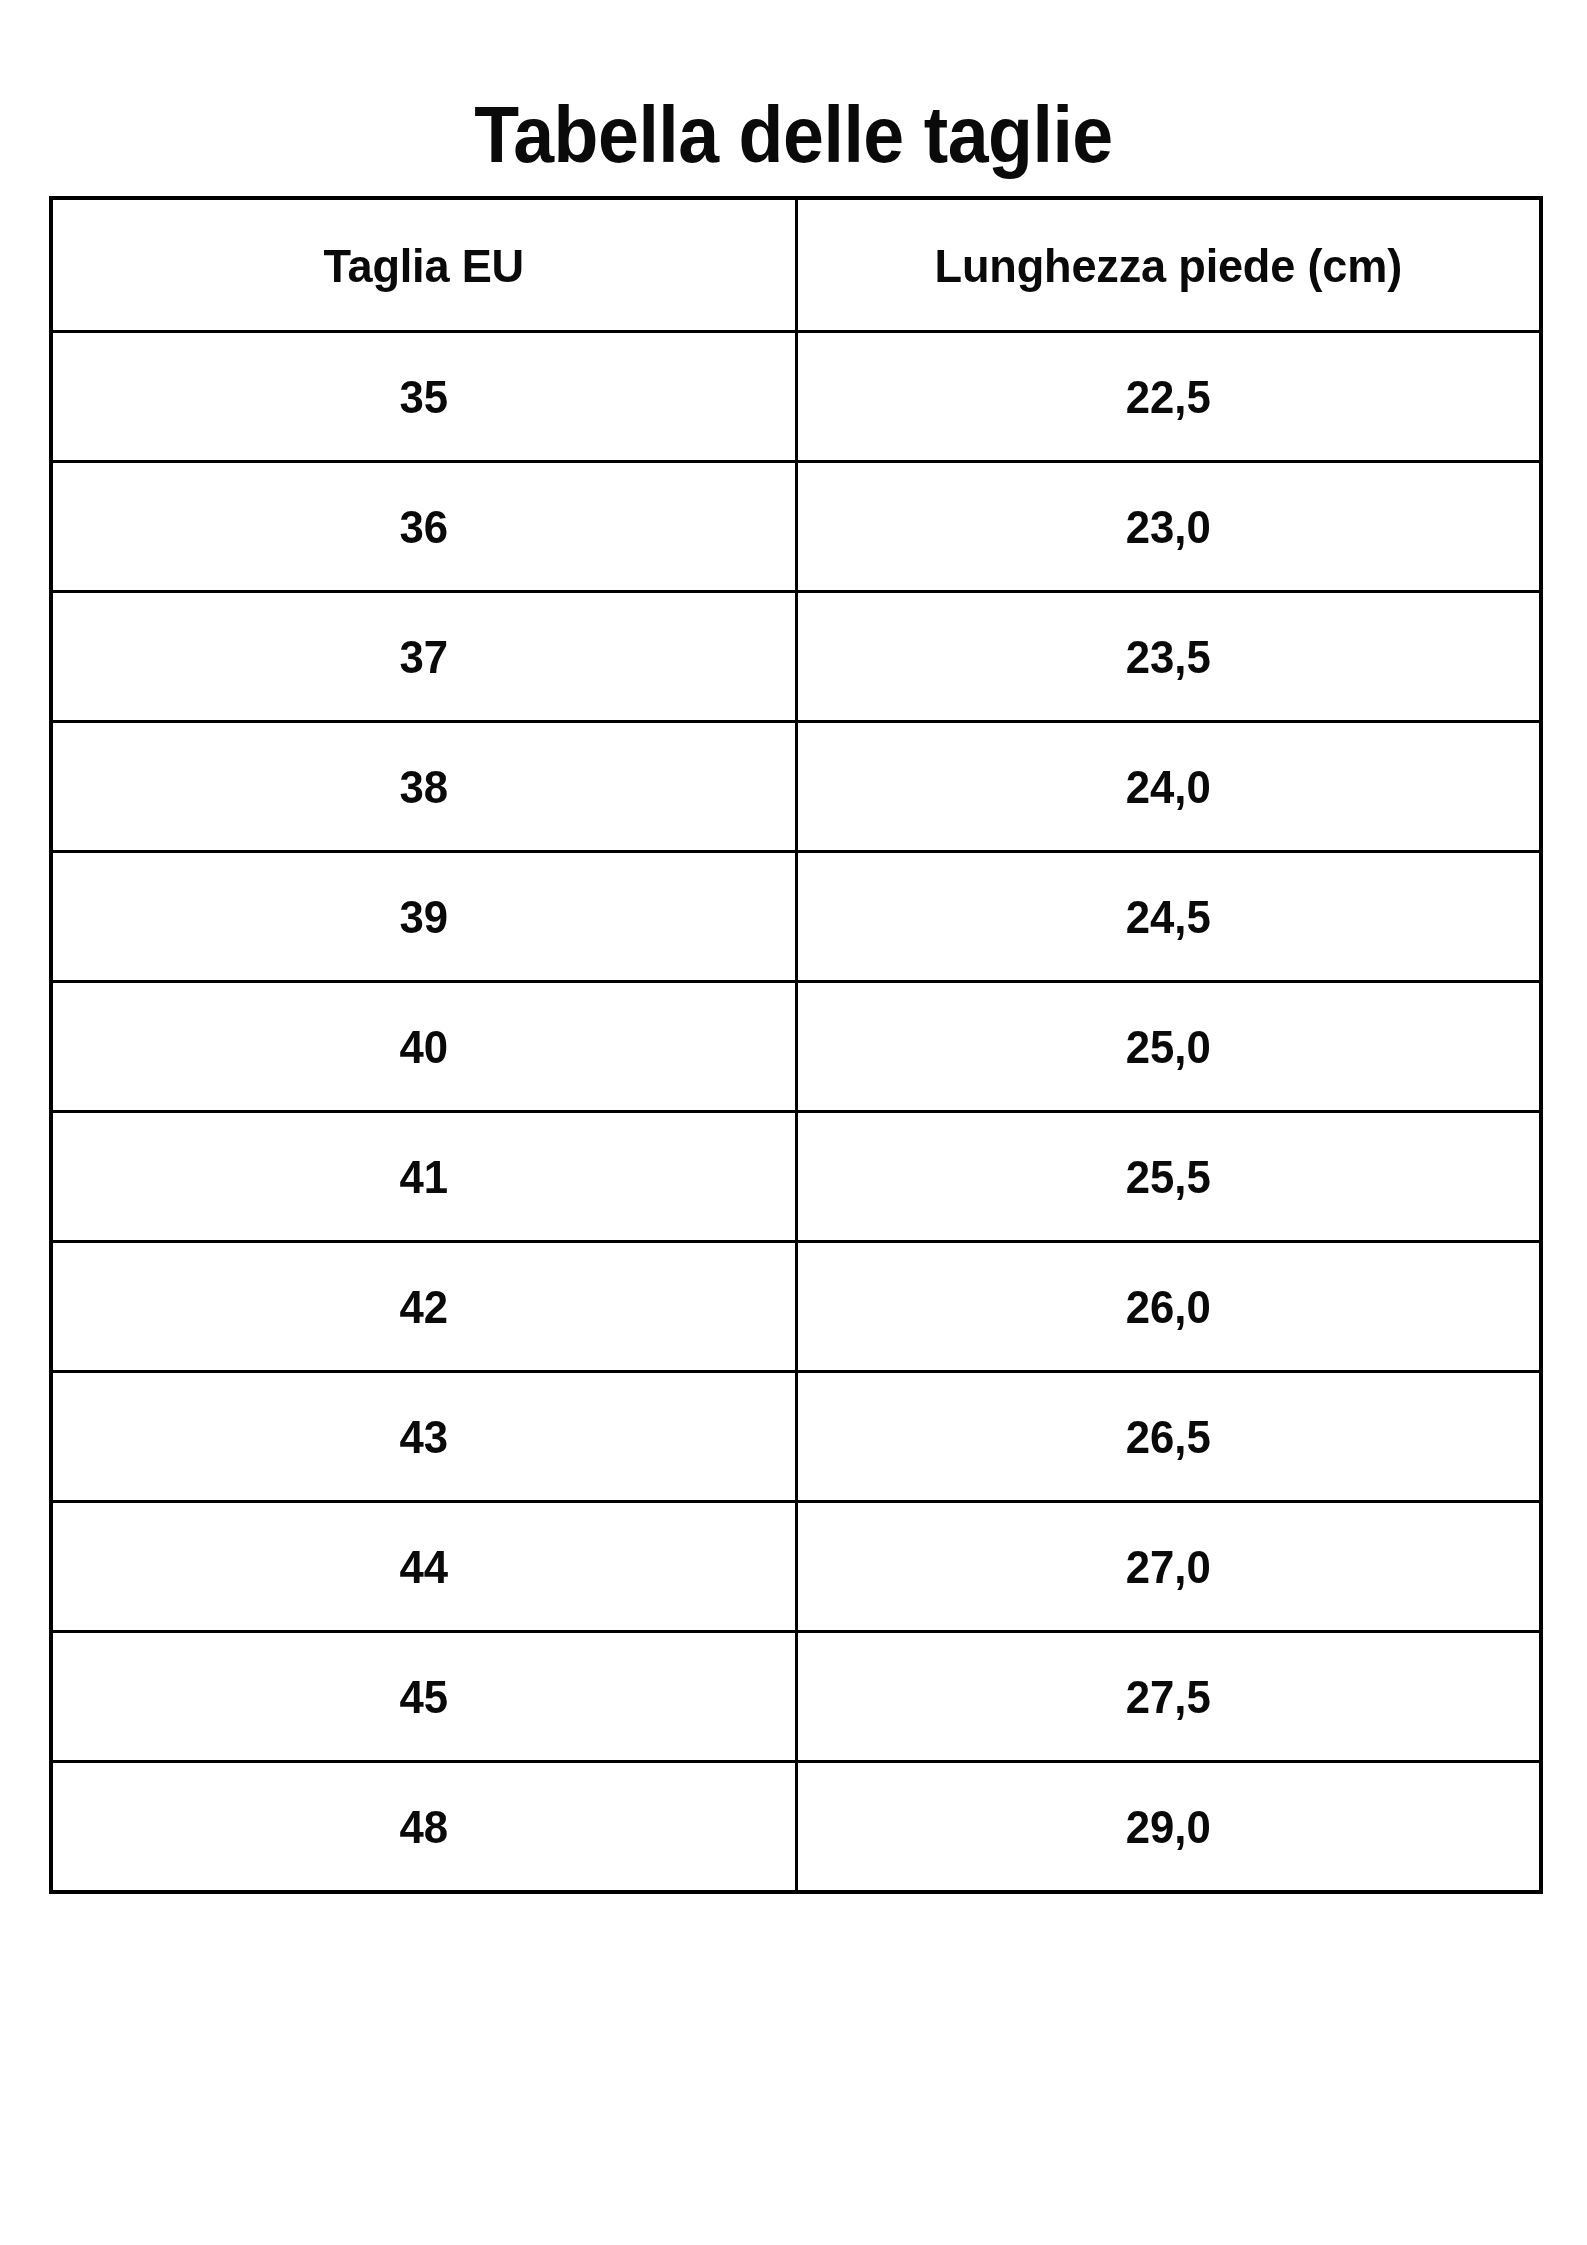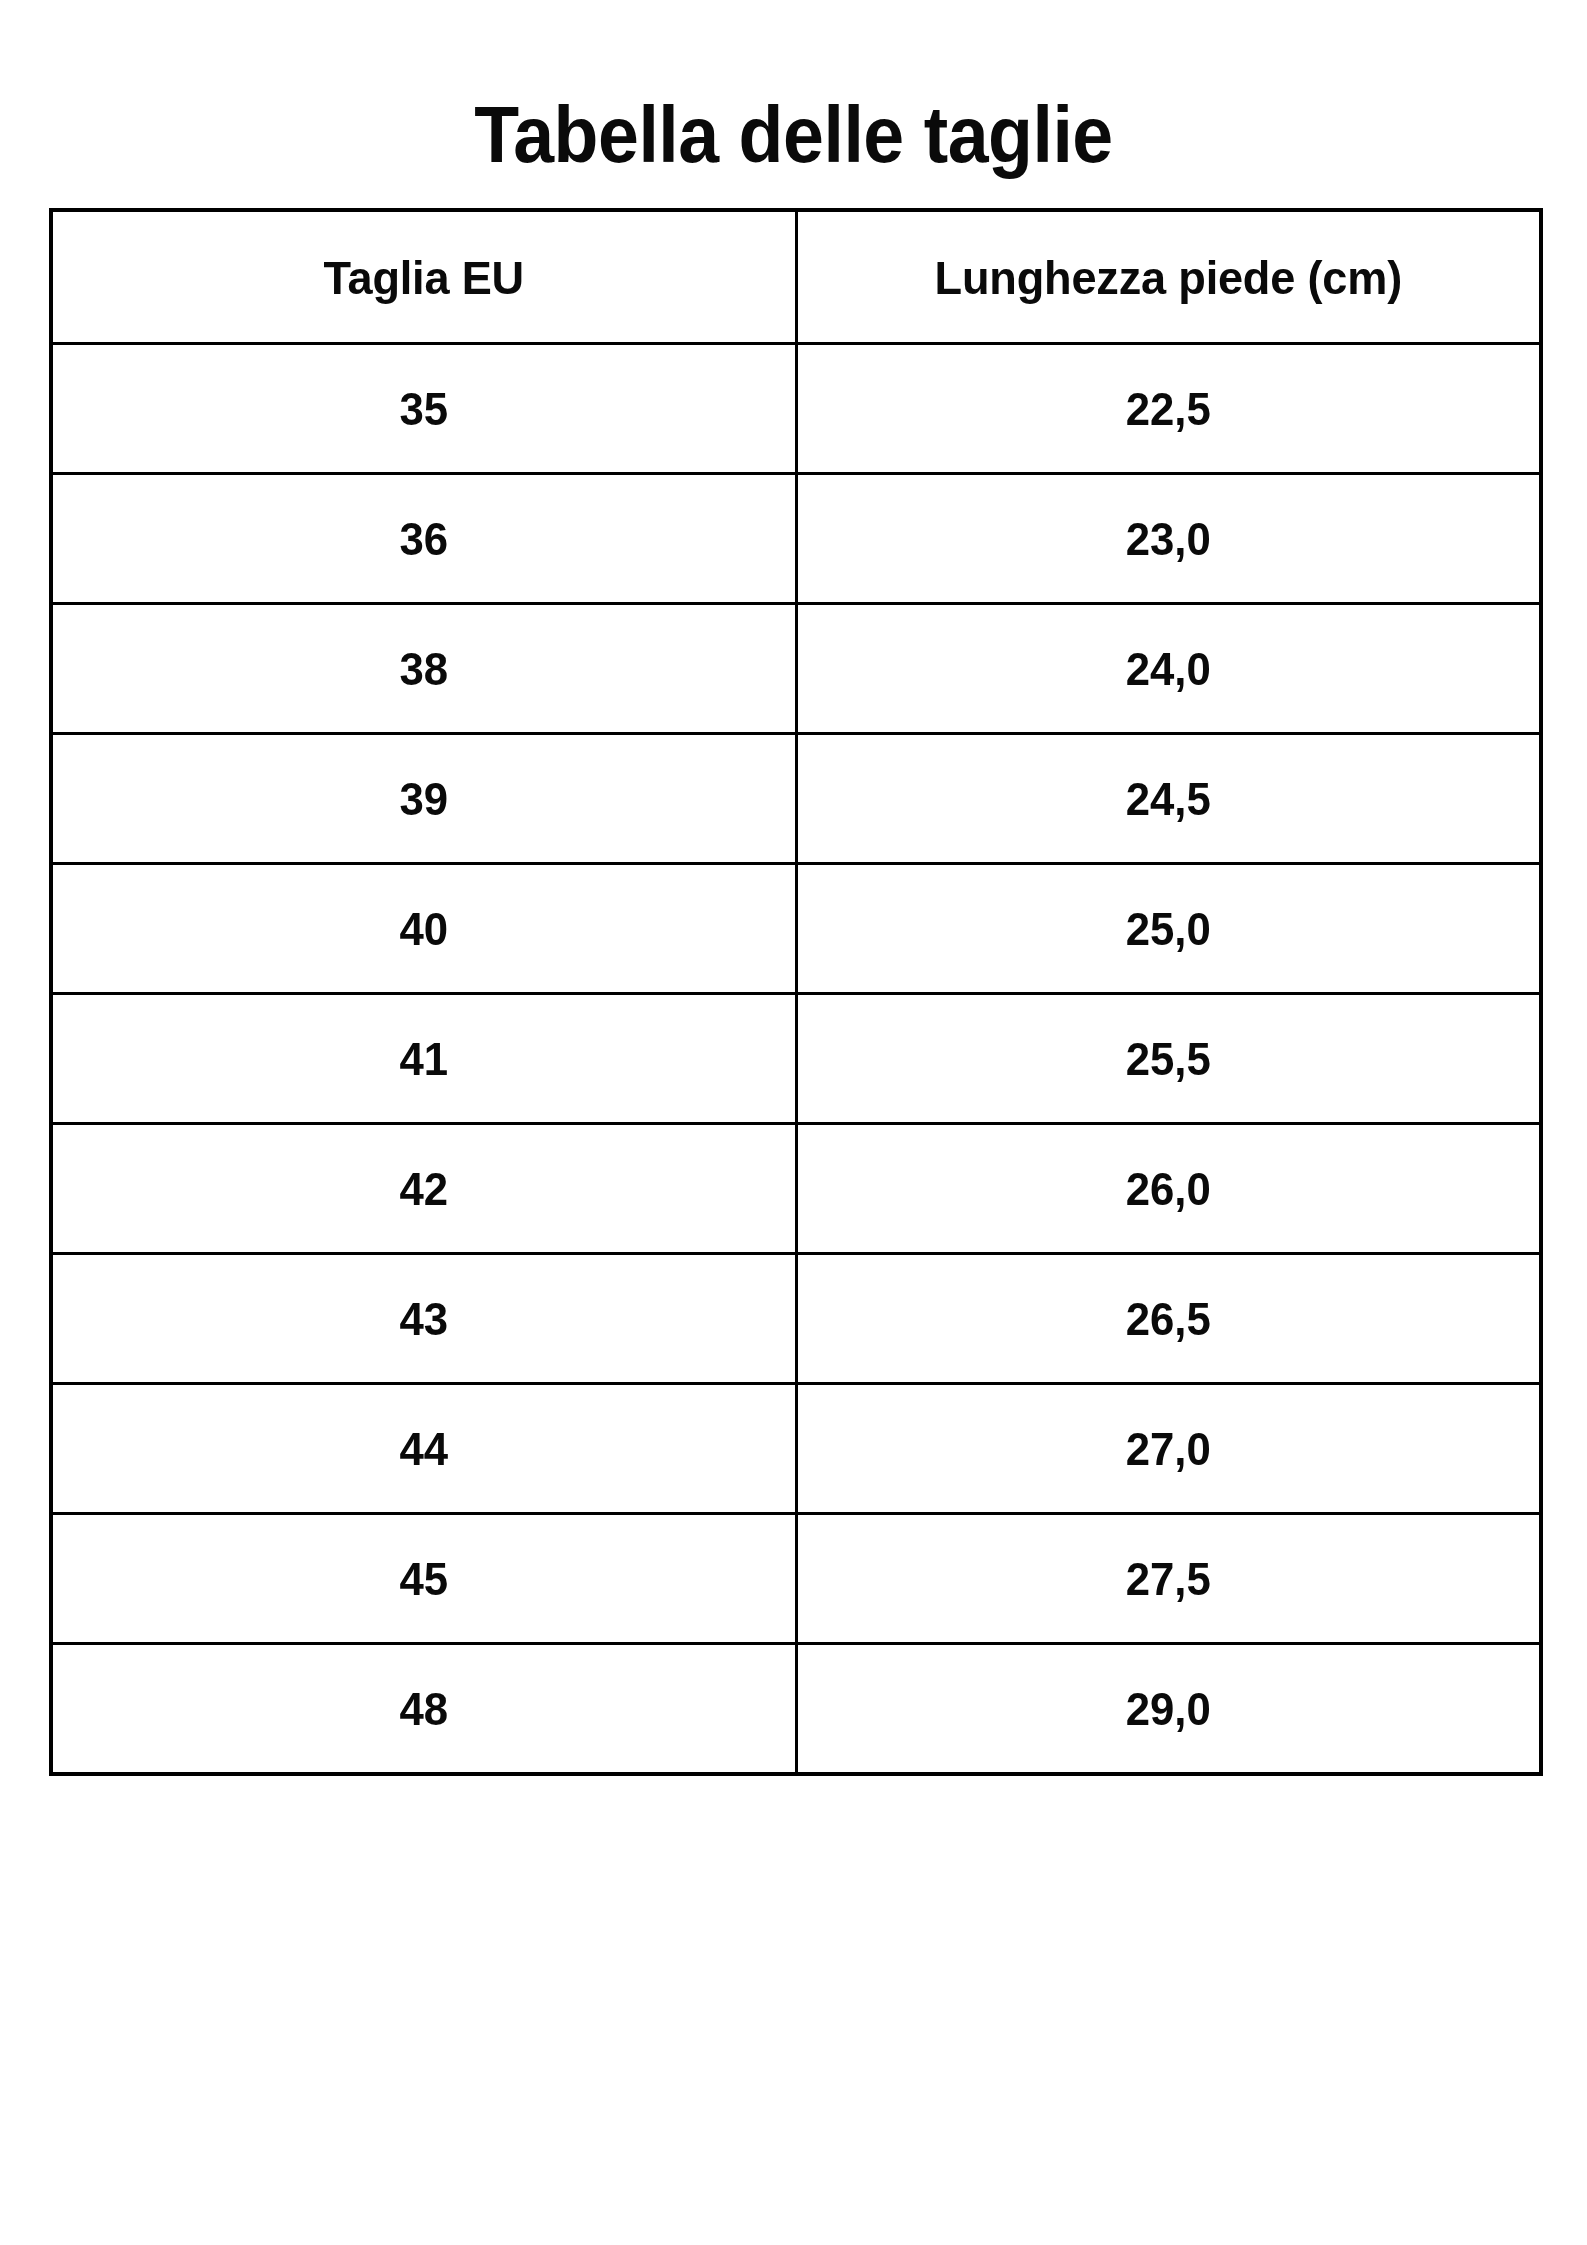--- a/index.html
+++ b/index.html
@@ -32,21 +32,21 @@
     font-weight: 700;
     letter-spacing: -0.5px;
     color: #0a0a0a;
     transform: scaleX(0.93);
     transform-origin: center top;
     white-space: nowrap;
   }
   .size-table-wrap {
     position: absolute;
     left: 49px;
-    top: 208px;
+    top: 196px;
     width: 1490px;
   }
   table.size-table {
     border-collapse: collapse;
     table-layout: fixed;
     width: 1490px;
     border: 4px solid #000000;
   }
   table.size-table col.col-eu { width: 745px; }
   table.size-table col.col-len { width: 745px; }
@@ -98,20 +98,24 @@
       <tbody id="table-body">
           <tr>
             <td>35</td>
             <td>22,5</td>
           </tr>
           <tr>
             <td>36</td>
             <td>23,0</td>
           </tr>
           <tr>
+            <td>37</td>
+            <td>23,5</td>
+          </tr>
+          <tr>
             <td>38</td>
             <td>24,0</td>
           </tr>
           <tr>
             <td>39</td>
             <td>24,5</td>
           </tr>
           <tr>
             <td>40</td>
             <td>25,0</td>

